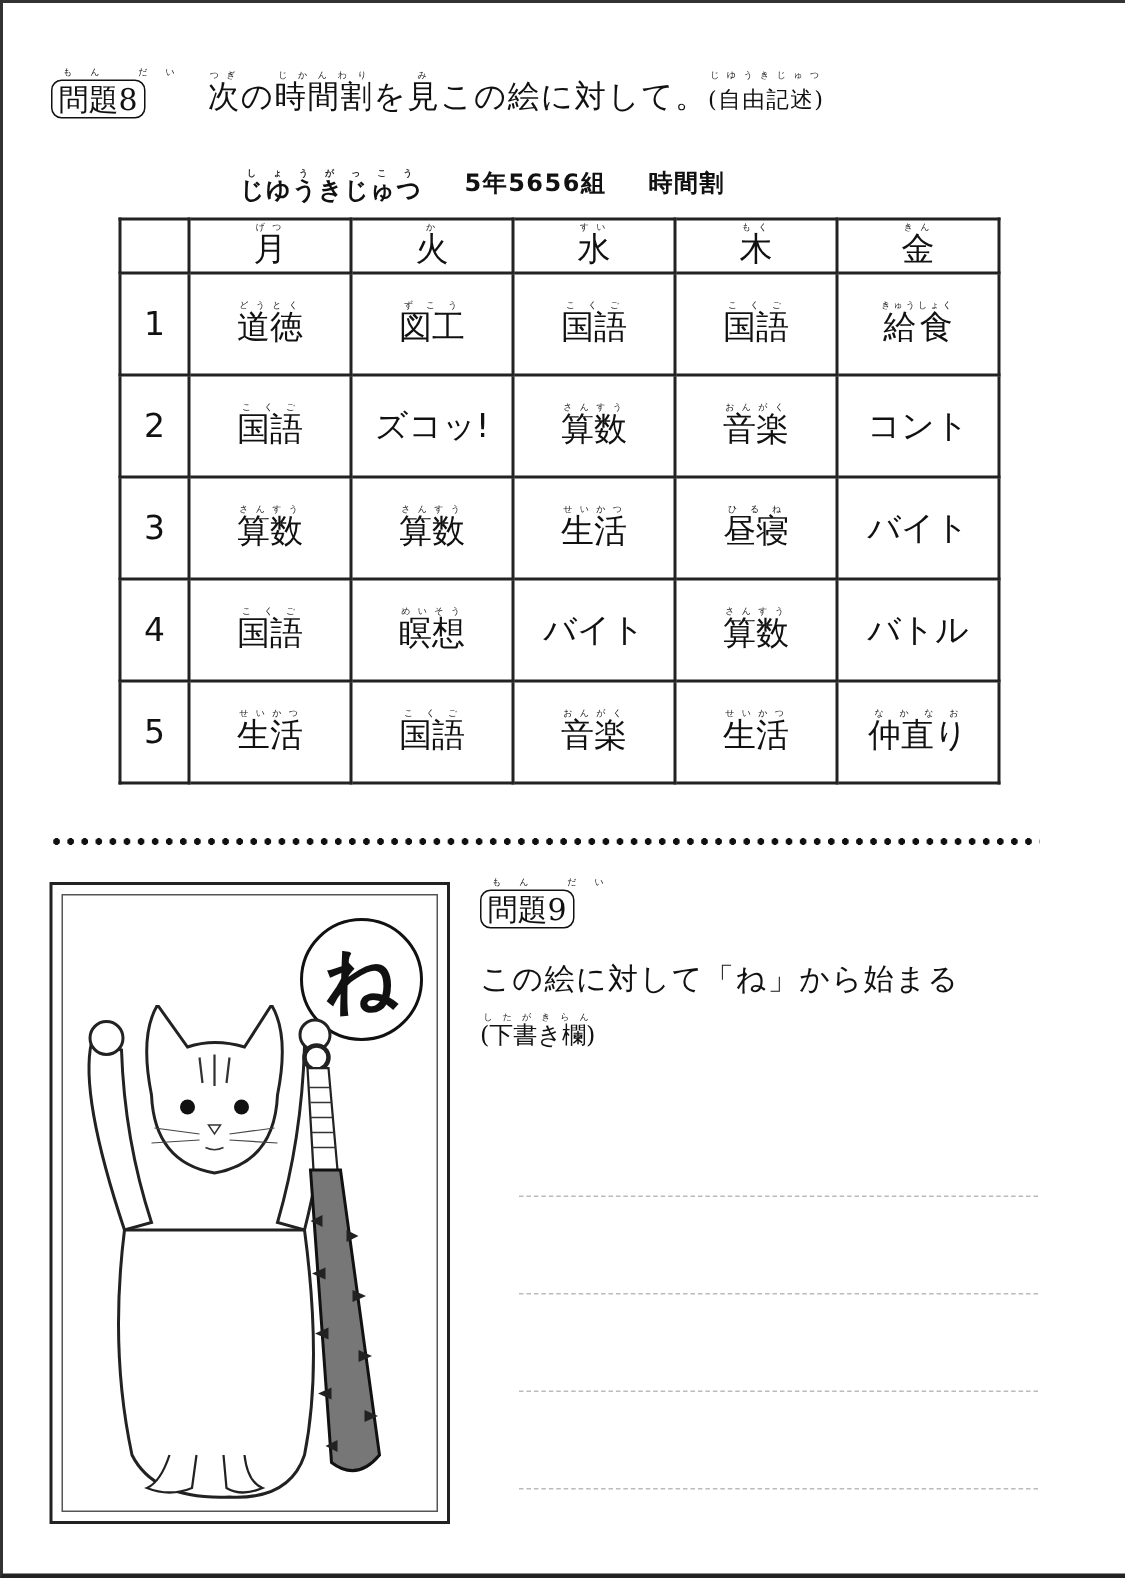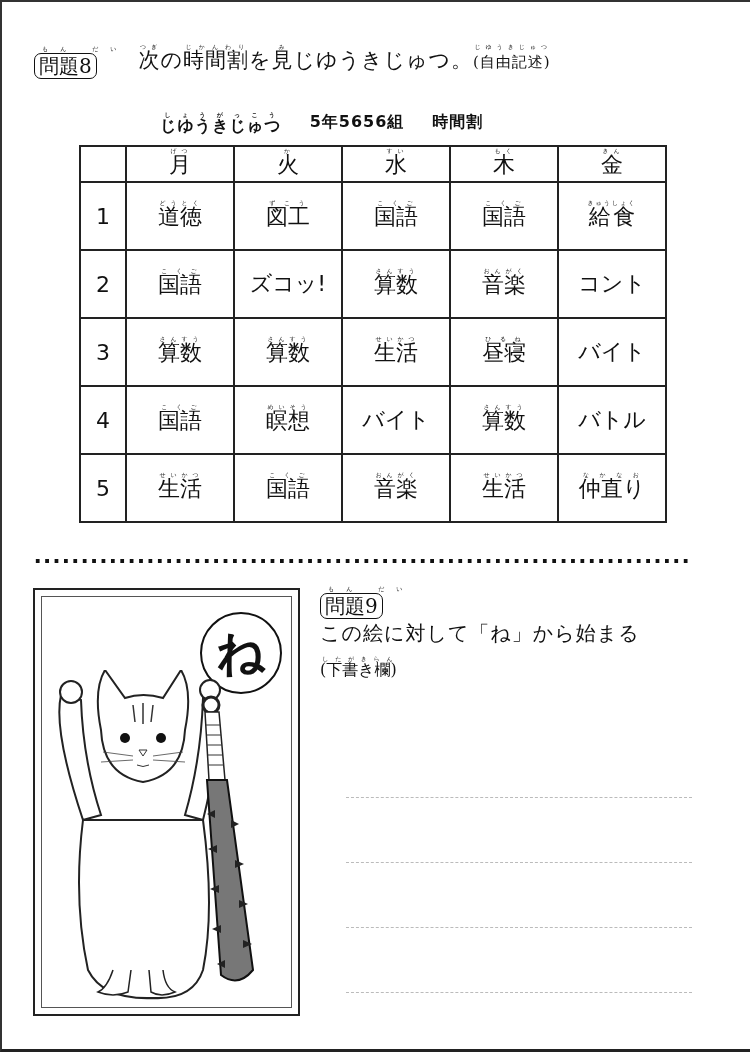--- a/index.html
+++ b/index.html
@@ -5,21 +5,21 @@
   html, body { margin: 0; padding: 0; background: #fff; }
   body { width: 750px; height: 1055px; position: relative; overflow: hidden;
     font-family: "DejaVu Sans", "Liberation Sans", sans-serif; color: #111; }
   .page-border { position: absolute; left: 0; top: 0; width: 760px; height: 1052px;
     border-left: 2px solid #333; border-top: 2px solid #333; border-bottom: 3px solid #222; box-sizing: border-box; }
 
   ruby { ruby-position: over; }
   rt { font-size: 6px; color: #222; letter-spacing: 2px; }
 
   
-  .q8-header { position: absolute; left: 34px; top: 44px; display: flex; gap: 10px; }
+  .q8-header { position: absolute; left: 34px; top: 44px; display: flex; align-items: flex-end; gap: 10px; }
   .q-badge { border: 1.5px solid #111; border-radius: 7px; padding: 0 4px; font-size: 20px; line-height: 24px;
     font-family: "DejaVu Serif", "Liberation Serif", serif; }
   .q-badge-wrap { display: flex; flex-direction: column; align-items: flex-start; }
   .q-badge-rt { font-size: 6px; margin-left: 8px; letter-spacing: 12px; height: 9px; line-height: 9px; }
   .q-text { font-size: 21px; line-height: 26px; font-family: "DejaVu Serif", "Liberation Serif", serif; letter-spacing: 1px; }
   .q-note { font-size: 15px; font-family: "DejaVu Serif", "Liberation Serif", serif; }
 
   
   .tt-title { position: absolute; left: 160px; top: 112px; width: 440px; font-size: 16px; font-weight: bold;
     letter-spacing: 1px; display: flex; gap: 28px; }
@@ -59,21 +59,21 @@
 <body>
 
 <div class="page-border"></div>
 
 <div class="q8-header">
   <div class="q-badge-wrap">
     <div class="q-badge-rt">もん だい</div>
     <div class="q-badge">問題8</div>
   </div>
   <div class="q-text">
-    <ruby><span>次</span><rt>つぎ</rt></ruby><span>の</span><ruby><span>時間割</span><rt>じかんわり</rt></ruby><span>を</span><ruby><span>見</span><rt>み</rt></ruby><span>じゆうきじゅつ。</span><span class="q-note"><ruby><span>(自由記述)</span><rt>じゆうきじゅつ</rt></ruby></span>
+    <ruby><span>次</span><rt>つぎ</rt></ruby><span>の</span><ruby><span>時間割</span><rt>じかんわり</rt></ruby><span>を</span><ruby><span>見</span><rt>み</rt></ruby><span>この絵に対して。</span><span class="q-note"><ruby><span>(自由記述)</span><rt>じゆうきじゅつ</rt></ruby></span>
   </div>
 </div>
 
 <div class="tt-title">
   <span><ruby><span>じゆうきじゅつ</span><rt>しょうがっこう</rt></ruby></span>
   <span>5年5656組</span>
   <span>時間割</span>
 </div>
 
 <table class="timetable">
@@ -177,21 +177,21 @@
       <path d="M182 290 l-8 4 l8 4 Z"></path>
     </g>
   </svg>
 </div>
 
 <div class="q9">
   <div class="q-badge-wrap">
     <div class="q-badge-rt">もん だい</div>
     <div class="q-badge">問題9</div>
   </div>
-  <div class="q9-line" style="margin-top:1px">この絵に対して「ね」から始まる</div>
+  <div class="q9-line" style="margin-top:20px">この絵に対して「ね」から始まる</div>
   <div class="q9-draft"><ruby><span>(下書き欄)</span><rt>したがきらん</rt></ruby></div>
 </div>
 
 <div id="answer-lines">
     <div class="answer-line" style="top: 797px;"></div>
     <div class="answer-line" style="top: 862px;"></div>
     <div class="answer-line" style="top: 927px;"></div>
     <div class="answer-line" style="top: 992px;"></div>
   </div>
 

